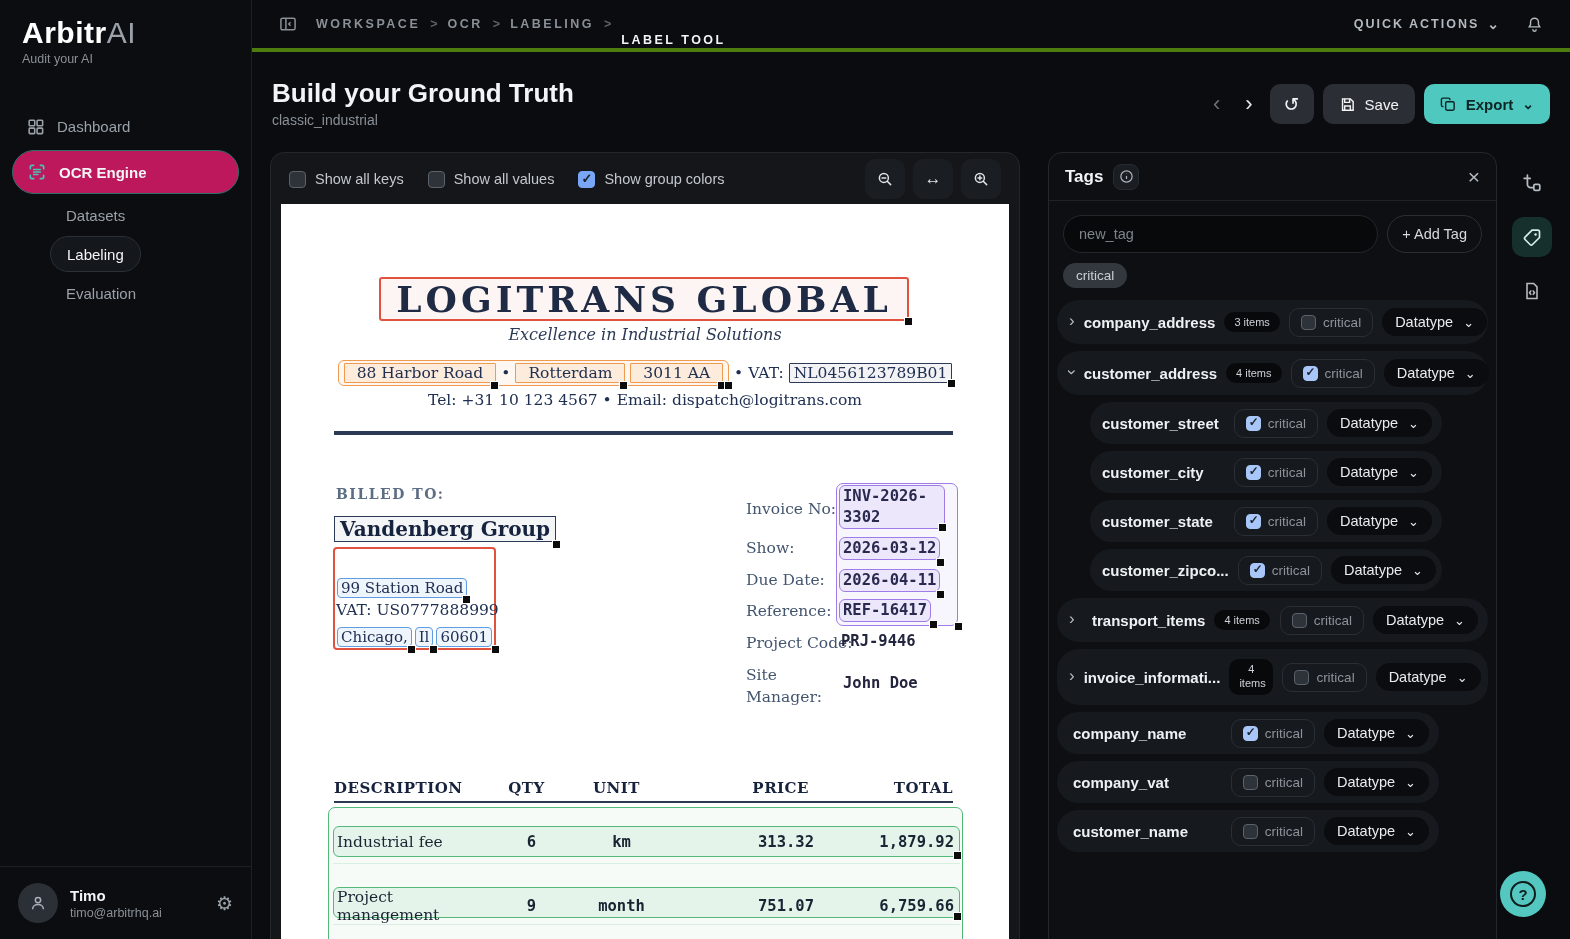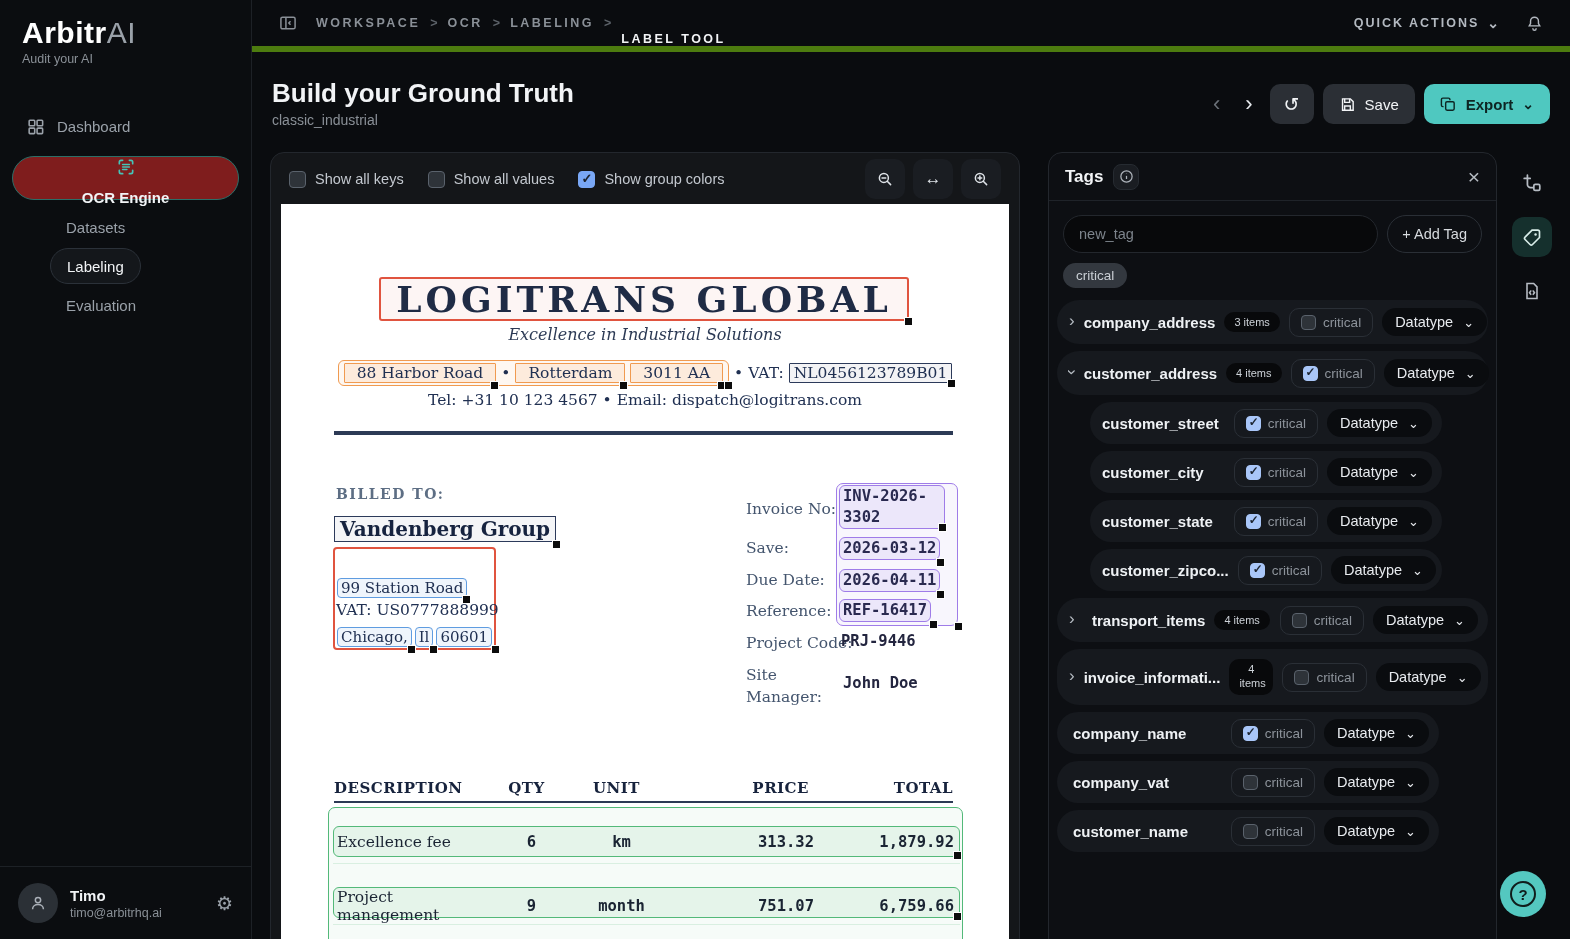--- a/index.html
+++ b/index.html
@@ -8,32 +8,32 @@
   svg { display:block; }
 
   
   .sidebar { position:absolute; left:0; top:0; width:252px; height:939px; background:#0b0d10; border-right:1px solid #1d2126; }
   .brand { padding:16px 22px 0 22px; }
   .brand-line { font-size:30px; font-weight:bold; color:#fff; letter-spacing:.5px; }
   .brand-line .suffix { font-weight:300; color:#9aa1a9; }
   .brand-tag { font-size:12.5px; color:#8a9097; margin-top:2px; }
   .nav { margin-top:40px; padding:0 12px; }
   .nav-item { display:flex; align-items:center; gap:12px; height:40px; padding:0 14px; color:#9aa1a9; font-size:15px; border-radius:10px; cursor:pointer; }
-  .nav-item.active-pill { background:#7f1d1d; border:1px solid #2c6f68; border-radius:22px; height:44px; color:#f2f4f6; font-weight:600; margin:10px 0;flex-direction:column; }
+  .nav-item.active-pill { background:#be185d; border:1px solid #2c6f68; border-radius:22px; height:44px; color:#f2f4f6; font-weight:600; margin:4px 0; }
   .subnav { margin:4px 0 4px 38px; }
   .subnav-item { display:flex; align-items:center; height:34px; padding:0 16px; color:#9aa1a9; font-size:15px; border-radius:18px; margin:4px 0; width:max-content; cursor:pointer; }
   .subnav-item.active { background:#14171b; border:1px solid #2b3139; height:36px; color:#f2f4f6; }
   .user-box { position:absolute; left:0; right:0; bottom:0; border-top:1px solid #1d2126; padding:16px 18px; display:flex; align-items:center; gap:12px; }
   .avatar { width:40px; height:40px; border-radius:50%; background:#2b3036; display:flex; align-items:center; justify-content:center; }
   .user-name { font-size:15px; font-weight:bold; color:#f2f4f6; }
   .user-email { font-size:12.5px; color:#8a9097; margin-top:2px; }
   .gear { margin-left:auto; font-size:19px; color:#9aa1a9; cursor:pointer; }
 
   
-  .topbar { position:absolute; left:252px; right:0; top:0; height:52px; border-bottom:6px solid #4d7c0f; display:flex; align-items:center; padding:0 26px; gap:18px; }
+  .topbar { position:absolute; left:252px; right:0; top:0; height:52px; border-bottom:4px solid #4d7c0f; display:flex; align-items:center; padding:0 26px; gap:18px; }
   .crumbs { display:flex; align-items:center; gap:10px; font-size:12.5px; font-weight:bold; letter-spacing:2.5px; color:#8a9097; }
   .crumbs .sep { color:#5c6269; letter-spacing:0; }
   .crumbs .last { color:#f2f4f6;margin-top:32px; }
   .topbar-right { margin-left:auto; display:flex; align-items:center; gap:26px; }
   .quick { display:flex; align-items:center; gap:8px; font-size:12.5px; font-weight:bold; letter-spacing:2px; color:#b3b9c0; cursor:pointer; }
   .chev-small { font-size:14px; letter-spacing:0; }
 
   
   .page-title { position:absolute; left:272px; top:78px; font-size:26px; font-weight:bold; color:#f2f4f6; }
   .page-sub { position:absolute; left:272px; top:112px; font-size:14px; color:#8a9097; }
@@ -319,21 +319,21 @@
       <span class="cust-row2">
         <span class="bbox"><span>Chicago,</span><i class="hd" style="right:-5px;bottom:-8px;"></i></span>
         <span class="bbox"><span>Il</span><i class="hd" style="right:-6px;bottom:-8px;"></i></span>
         <span class="bbox"><span>60601</span></span>
       </span>
       <i class="hd" style="right:-6px;bottom:-6px;"></i>
     </div>
     <div class="cust-vat">VAT: US0777888999</div>
 
     <div class="ilabel il-0">Invoice No:</div>
-    <div class="ilabel il-1">Save:</div>
+    <div class="ilabel il-1">Show:</div>
     <div class="ilabel il-2">Due Date:</div>
     <div class="ilabel il-3">Reference:</div>
     <div class="ilabel il-4">Project Code:</div>
     <div class="ilabel il-5">Site Manager:</div>
 
     <div class="purple-group">
         <i class="hd" style="right:-6px;bottom:-6px;"></i>
       </div>
     <div class="pbox pv-0"><span>INV-2026-3302</span><i class="hd" style="right:-3px;bottom:-4px;"></i></div>
     <div class="pbox pv-1"><span>2026-03-12</span><i class="hd" style="right:-6px;bottom:-8px;"></i></div>
@@ -346,21 +346,21 @@
       <span>DESCRIPTION</span>
       <span>QTY</span>
       <span>UNIT</span>
       <span>PRICE</span>
       <span>TOTAL</span>
     </div>
     <div class="tbl-rule"></div>
 
     <div class="green-outer"></div>
     <div class="grow row-0">
-      <span class="c0">Excellence fee</span>
+      <span class="c0">Industrial fee</span>
       <span class="c1 num">6</span>
       <span class="c2 num">km</span>
       <span class="c3 num">313.32</span>
       <span class="c4 num">1,879.92</span>
       <i class="hd" style="right:-3px;bottom:-4px;"></i>
     </div>
     <div class="rsep" style="top:659px;"></div>
     <div class="grow row-1">
       <span class="c0">Project management</span>
       <span class="c1 num">9</span>

